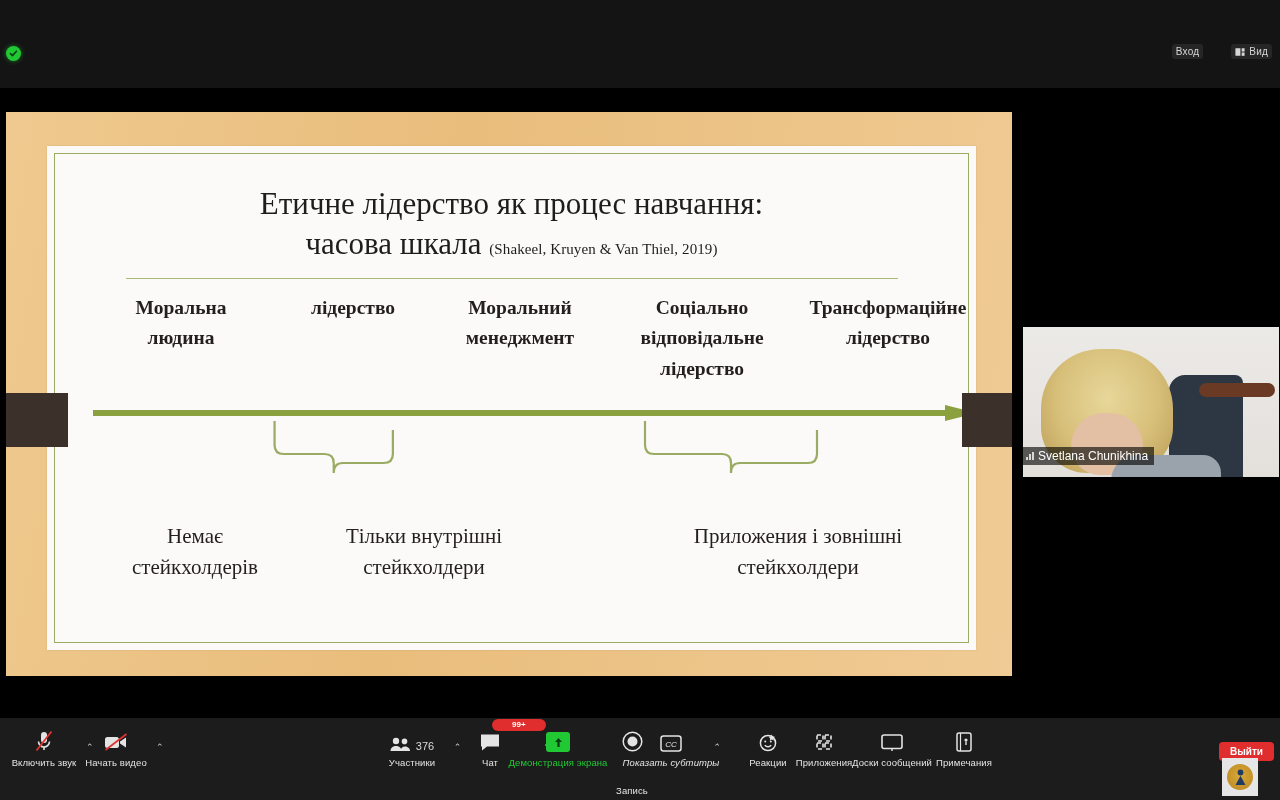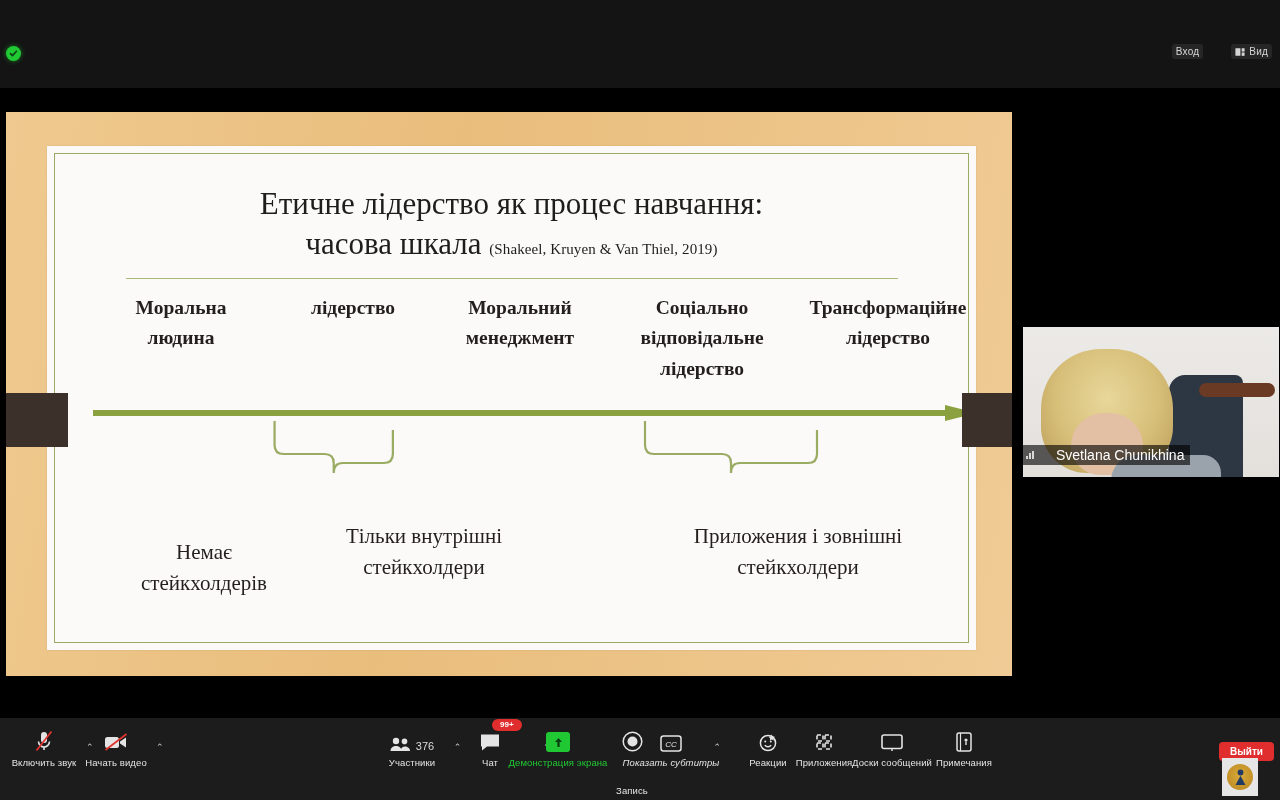--- a/index.html
+++ b/index.html
@@ -130,23 +130,23 @@
   .sv-face {
     position: absolute; left: 48px; top: 86px; width: 72px; height: 62px;
     background: #e3bfa3; border-radius: 34px 34px 30px 30px;
   }
   .sv-shoulder {
     position: absolute; left: 88px; top: 128px; width: 110px; height: 30px;
     background: #9aa3ab; border-radius: 26px 18px 0 0;
   }
   .sv-namebar {
     position: absolute; left: 0; bottom: 12px;
-    display: flex; align-items: center; gap: 22px;
+    display: flex; align-items: center; gap: 4px;
     background: rgba(0,0,0,.62); color: #fff;
-    font-size: 14px; padding: 2px 6px 2px 3px;
+    font-size: 12px; padding: 2px 6px 2px 3px;
   }
   .sv-meter { display: flex; align-items: flex-end; gap: 1px; height: 8px; }
   .sv-meter i { display: block; width: 2px; background: #d8d8d8; }
 
   
   .toolbar {
     position: absolute; left: 0; bottom: 0; width: 1280px; height: 82px;
     background: #1c1c1c;
   }
   .tool {
@@ -156,21 +156,21 @@
   }
   .tool .ic { height: 26px; display: flex; align-items: flex-end; justify-content: center; position: relative; }
   .tool .lbl { font-size: 9.5px; margin-top: 5px; white-space: nowrap; letter-spacing: .1px; }
   .tool svg { display: block; }
   .caret {
     position: absolute; color: #cfcfcf; font-size: 9px; top: 16px;
   }
   .badge {
     position: absolute; top: -7px; left: 13px;
     background: #e02d2d; color: #fff; font-size: 8px;
-    border-radius: 8px; padding: 1px 8px; line-height: 1.2; font-weight: bold;
+    border-radius: 8px; padding: 1px 20px; line-height: 1.2; font-weight: bold;
   }
   .pcount { color: #dcdcdc; font-size: 11px; margin-left: 4px; }
   .share-ic {
     width: 24px; height: 20px; border-radius: 3px; background: #20c933;
     display: flex; align-items: center; justify-content: center;
   }
   .leave-btn {
     position: absolute; right: 6px; top: 24px;
     background: #e02d2d; color: #fff; font-size: 10px; font-weight: bold;
     padding: 4px 11px; border-radius: 4px;
@@ -262,21 +262,21 @@
               <line x1="0" y1="8" x2="856" y2="8" stroke="#8ba03f" stroke-width="6"></line>
               <polygon points="852,0 884,8 852,16" fill="#8ba03f"></polygon>
             </svg>
             <svg class="braces" viewBox="0 0 884 68" preserveAspectRatio="none">
               <path d="M178,2 v24 q0,9 9,9 h40 q9,0 9,9 v10 q0,-10 9,-10 h40 q9,0 9,-9 v-24" transform="translate(0,0) scale(1.02,1)" fill="none" stroke="#9aab63" stroke-width="2.2"></path>
               <path d="M552,2 v24 q0,9 9,9 h68 q9,0 9,9 v10 q0,-10 9,-10 h68 q9,0 9,-9 v-24" fill="none" stroke="#9aab63" stroke-width="2.2"></path>
             </svg>
           </div>
 
           <div class="bottoms" id="bottoms">
-              <div class="bottom-item" style="left: 36px; width: 190px; margin-top: 16px;">
+              <div class="bottom-item" style="left: 27px; width: 190px;">
                 <div>Немає</div>
                 <div>стейкхолдерів</div>
               </div>
               <div class="bottom-item" style="left: 236px; width: 230px;">
                 <div>Тільки внутрішні</div>
                 <div>стейкхолдери</div>
               </div>
               <div class="bottom-item" style="left: 590px; width: 270px;">
                 <div>Приложения і зовнішні</div>
                 <div>стейкхолдери</div>

